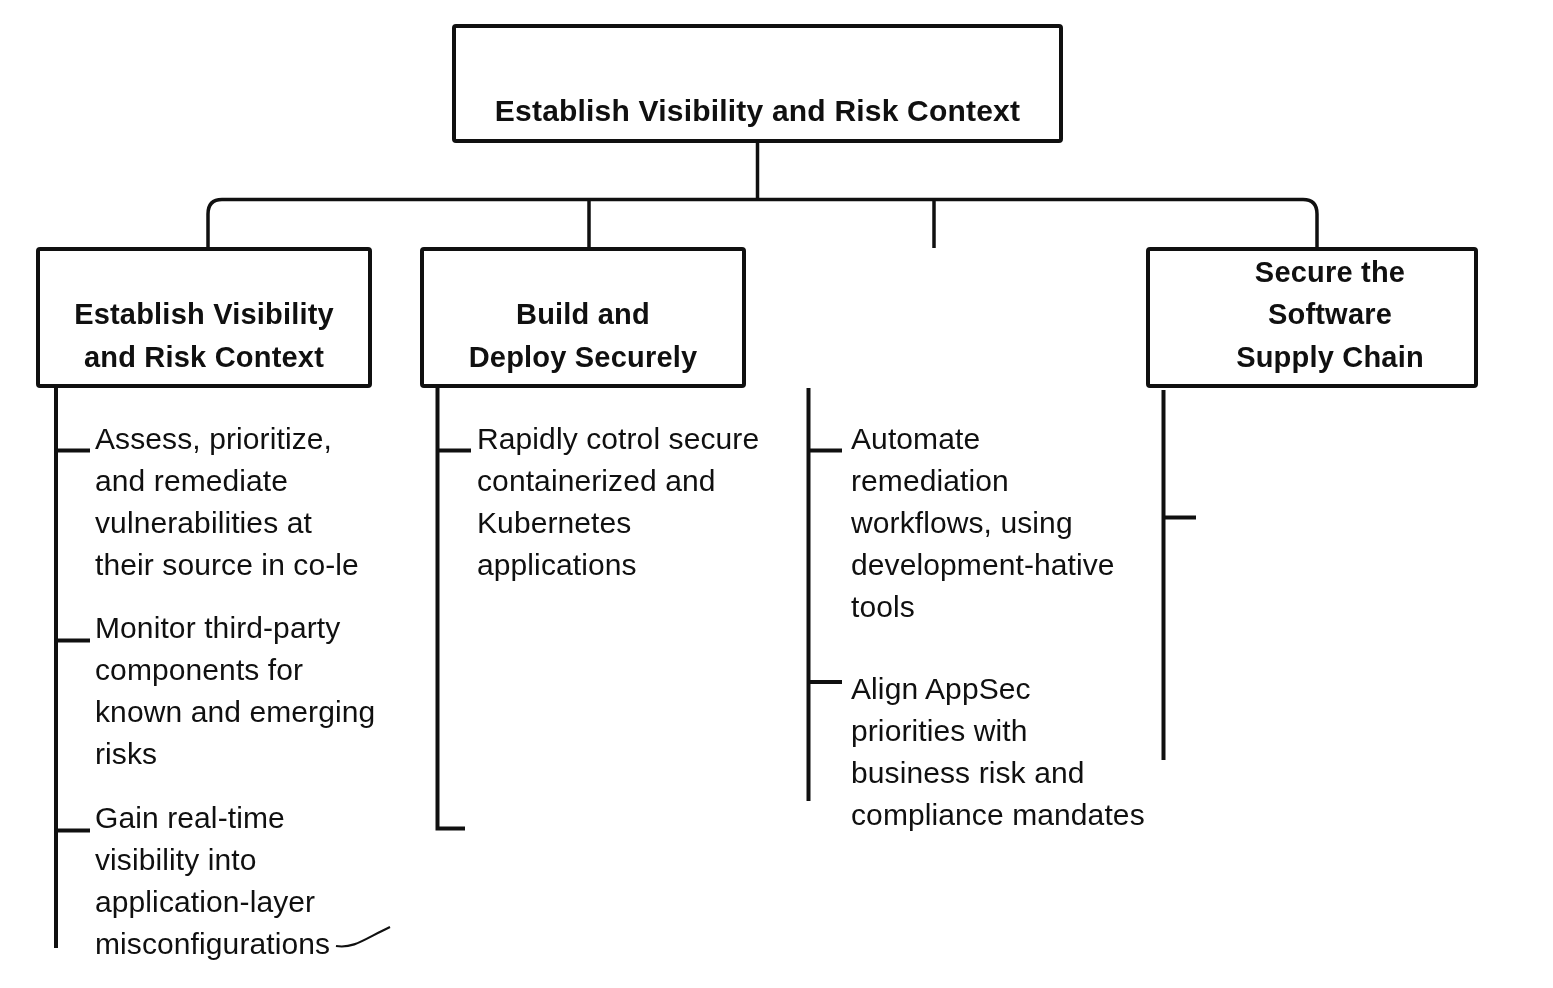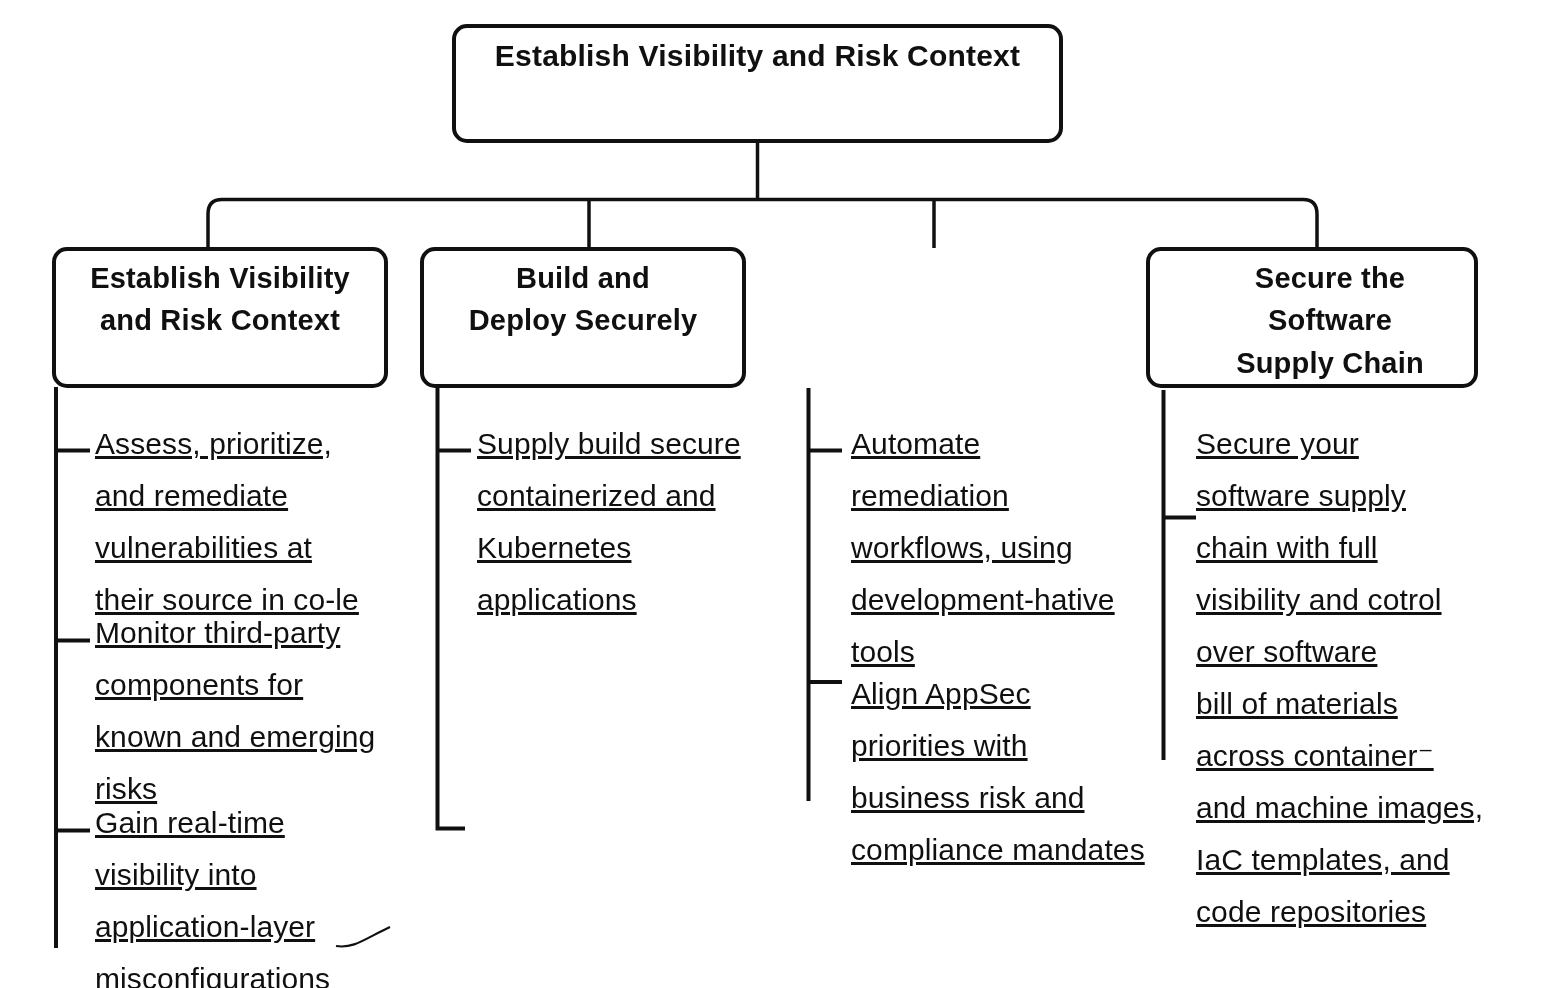--- a/index.html
+++ b/index.html
@@ -22,53 +22,52 @@
     top: 0;
     width: 1553px;
     height: 988px;
     z-index: 0;
   }
   .node {
     position: absolute;
     box-sizing: border-box;
     background: #ffffff;
     border: 4px solid #101010;
-    border-radius: 15px;
+    border-radius: 4px;
     display: flex;
-    align-items: flex-start;
+    align-items: flex-end;
     justify-content: center;
     text-align: center;
     z-index: 1;
     padding: 6px 8px;
   }
   .node-title {
     font-weight: 700;
     white-space: pre-line;
     line-height: 1.46;
     letter-spacing: 0.2px;
   }
   .root-node { left: 452px; top: 24px; width: 611px; height: 119px; }
   .root-node .node-title { font-size: 30px; white-space: normal; }
 
   .child-node { height: 141px; }
-  .child-1 { left: 52px;   top: 247px; width: 336px; }
+  .child-1 { left: 36px;   top: 247px; width: 336px; }
   .child-2 { left: 420px;  top: 247px; width: 326px; }
   .child-3 { left: 788px;  top: 247px; width: 313px; }
   .child-4 { left: 1146px; top: 247px; width: 332px; padding-left: 44px; }
   .child-1 .node-title, .child-2 .node-title, .child-4 .node-title { font-size: 29px; }
   .child-3 .node-title { font-size: 28px; }
 
   .bullet-item {
     position: absolute;
     font-size: 30px;
-    line-height: 52px;
+    line-height: 42px;
     white-space: pre-line;
     z-index: 1;
     letter-spacing: 0.1px;
-    text-decoration: underline;
   }
   .col1-item { left: 95px;  width: 330px; }
   .col2-item { left: 477px; width: 310px; }
   .col3-item { left: 851px; width: 330px; }
   .col4-item { left: 1196px; width: 320px; }
 
   .c1-i1 { top: 418px; }
   .c1-i2 { top: 607px; }
   .c1-i3 { top: 797px; }
   .c2-i1 { top: 418px; }
@@ -133,39 +132,29 @@
 their source in co-le</div>
   <div class="bullet-item col1-item c1-i2">Monitor third-party
 components for
 known and emerging
 risks</div>
   <div class="bullet-item col1-item c1-i3">Gain real-time
 visibility into
 application-layer
 misconfigurations</div>
 
-  <div class="bullet-item col2-item c2-i1">Supply build secure
+  <div class="bullet-item col2-item c2-i1">Rapidly cotrol secure
 containerized and
 Kubernetes
 applications</div>
 
   <div class="bullet-item col3-item c3-i1">Automate
 remediation
 workflows, using
 development-hative
 tools</div>
   <div class="bullet-item col3-item c3-i2">Align AppSec
 priorities with
 business risk and
 compliance mandates</div>
 
-  <div class="bullet-item col4-item c4-i1">Secure your
-software supply
-chain with full
-visibility and cotrol
-over software
-bill of materials
-across container⁻
-and machine images,
-IaC templates, and
-code repositories</div>
 
 </div>
 
 </body></html>

